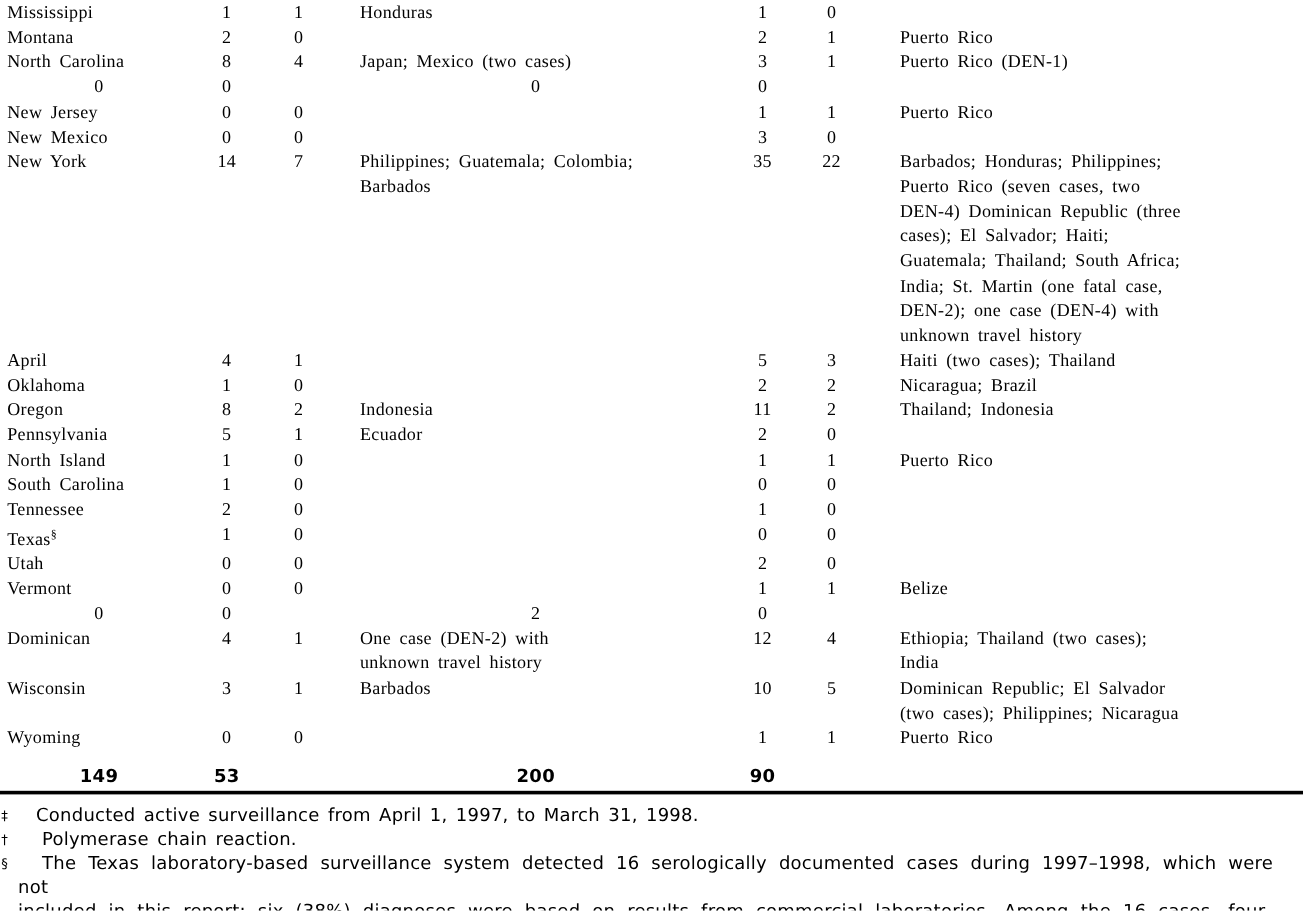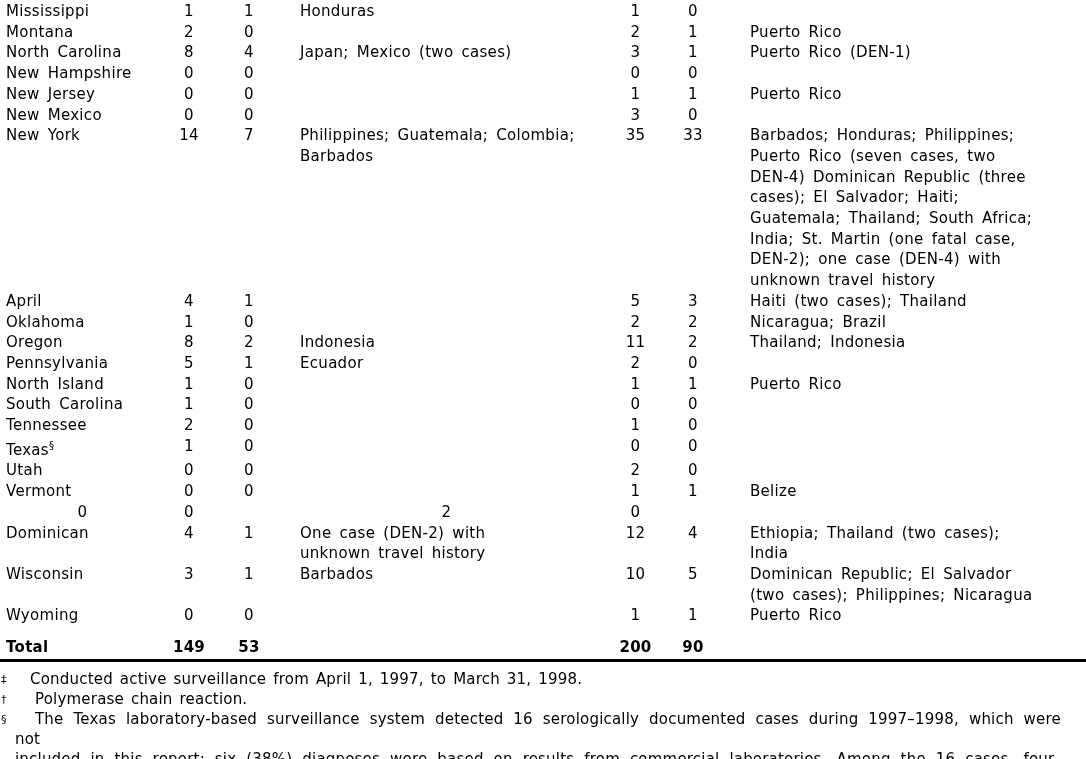--- a/index.html
+++ b/index.html
@@ -11,21 +11,21 @@
   }
   #page {
     position: relative;
     width: 1086px;
     height: 759px;
     overflow: hidden;
     background: #ffffff;
     padding-top: 1px;
     box-sizing: border-box;
   }
-  #table-body { width: 1086px; }
+  #table-body { width: 1086px; font-family: Liberation Serif, serif; }
   .row {
     display: grid;
     grid-template-columns: 165px 48px 72px 323px 55px 60px 1fr;
     font-size: 15px;
     line-height: 20.7px;
     letter-spacing: 0.3px;
     word-spacing: 3px;
   }
   .cell { white-space: pre-line; align-self: start; }
   .state { padding-left: 6px; }
@@ -87,21 +87,20 @@
       <div class="row">
         <div class="cell state"><span>North Carolina</span></div>
         <div class="cell num">8</div>
         <div class="cell num">4</div>
         <div class="cell txt1">Japan; Mexico (two cases)</div>
         <div class="cell num">3</div>
         <div class="cell num">1</div>
         <div class="cell txt2">Puerto Rico (DEN-1)</div>
       </div>
       <div class="row">
-        <div class="cell state"><span>New Hampshire</span></div>
         <div class="cell num">0</div>
         <div class="cell num">0</div>
         <div class="cell txt1"></div>
         <div class="cell num">0</div>
         <div class="cell num">0</div>
         <div class="cell txt2"></div>
       </div>
       <div class="row">
         <div class="cell state"><span>New Jersey</span></div>
         <div class="cell num">0</div>
@@ -120,21 +119,21 @@
         <div class="cell num">0</div>
         <div class="cell txt2"></div>
       </div>
       <div class="row">
         <div class="cell state"><span>New York</span></div>
         <div class="cell num">14</div>
         <div class="cell num">7</div>
         <div class="cell txt1">Philippines; Guatemala; Colombia;
 Barbados</div>
         <div class="cell num">35</div>
-        <div class="cell num">33</div>
+        <div class="cell num">22</div>
         <div class="cell txt2">Barbados; Honduras; Philippines;
 Puerto Rico (seven cases, two
 DEN-4) Dominican Republic (three
 cases); El Salvador; Haiti;
 Guatemala; Thailand; South Africa;
 India; St. Martin (one fatal case,
 DEN-2); one case (DEN-4) with
 unknown travel history</div>
       </div>
       <div class="row">
@@ -261,21 +260,20 @@
         <div class="cell num">0</div>
         <div class="cell num">0</div>
         <div class="cell txt1"></div>
         <div class="cell num">1</div>
         <div class="cell num">1</div>
         <div class="cell txt2">Puerto Rico</div>
       </div>
     </div>
 
   <div class="row total-row">
-    <div class="cell state">Total</div>
     <div class="cell num">149</div>
     <div class="cell num">53</div>
     <div class="cell txt1"></div>
     <div class="cell num">200</div>
     <div class="cell num">90</div>
     <div class="cell txt2"></div>
   </div>
 
   <div class="rule"></div>
 

